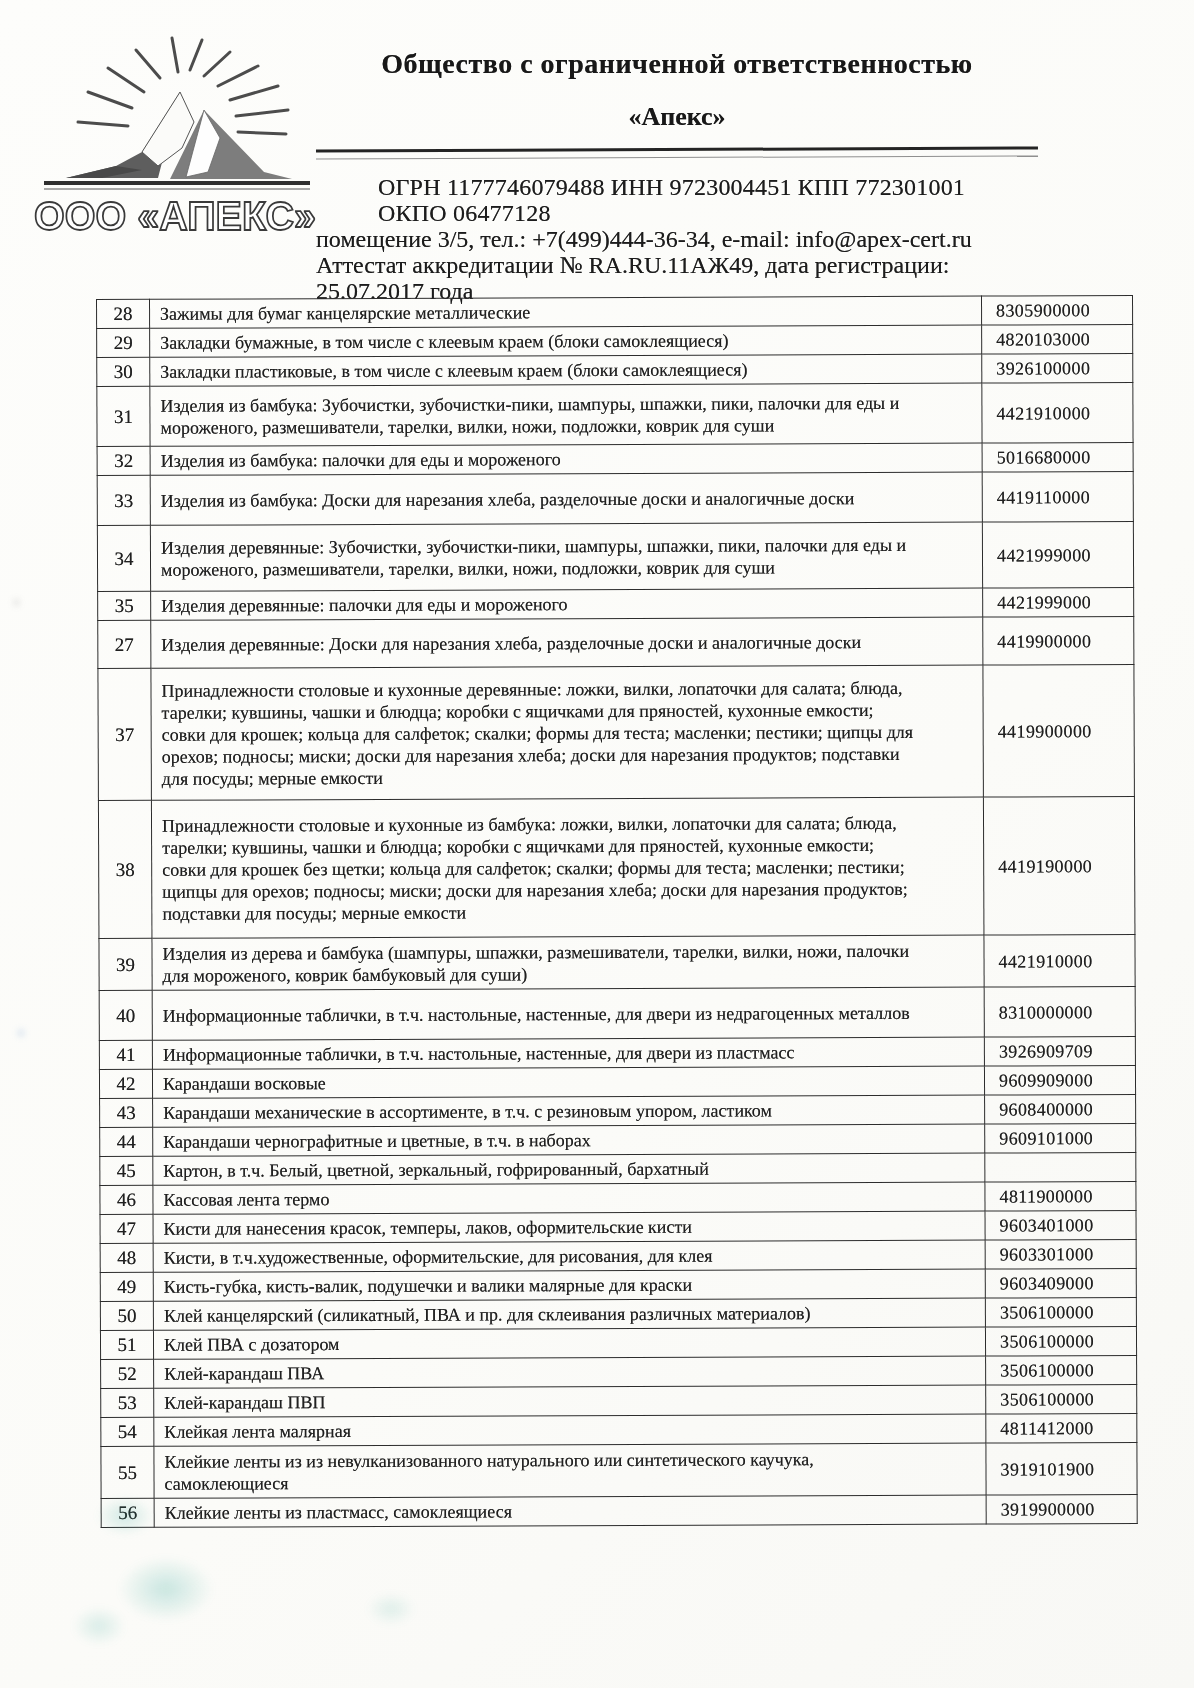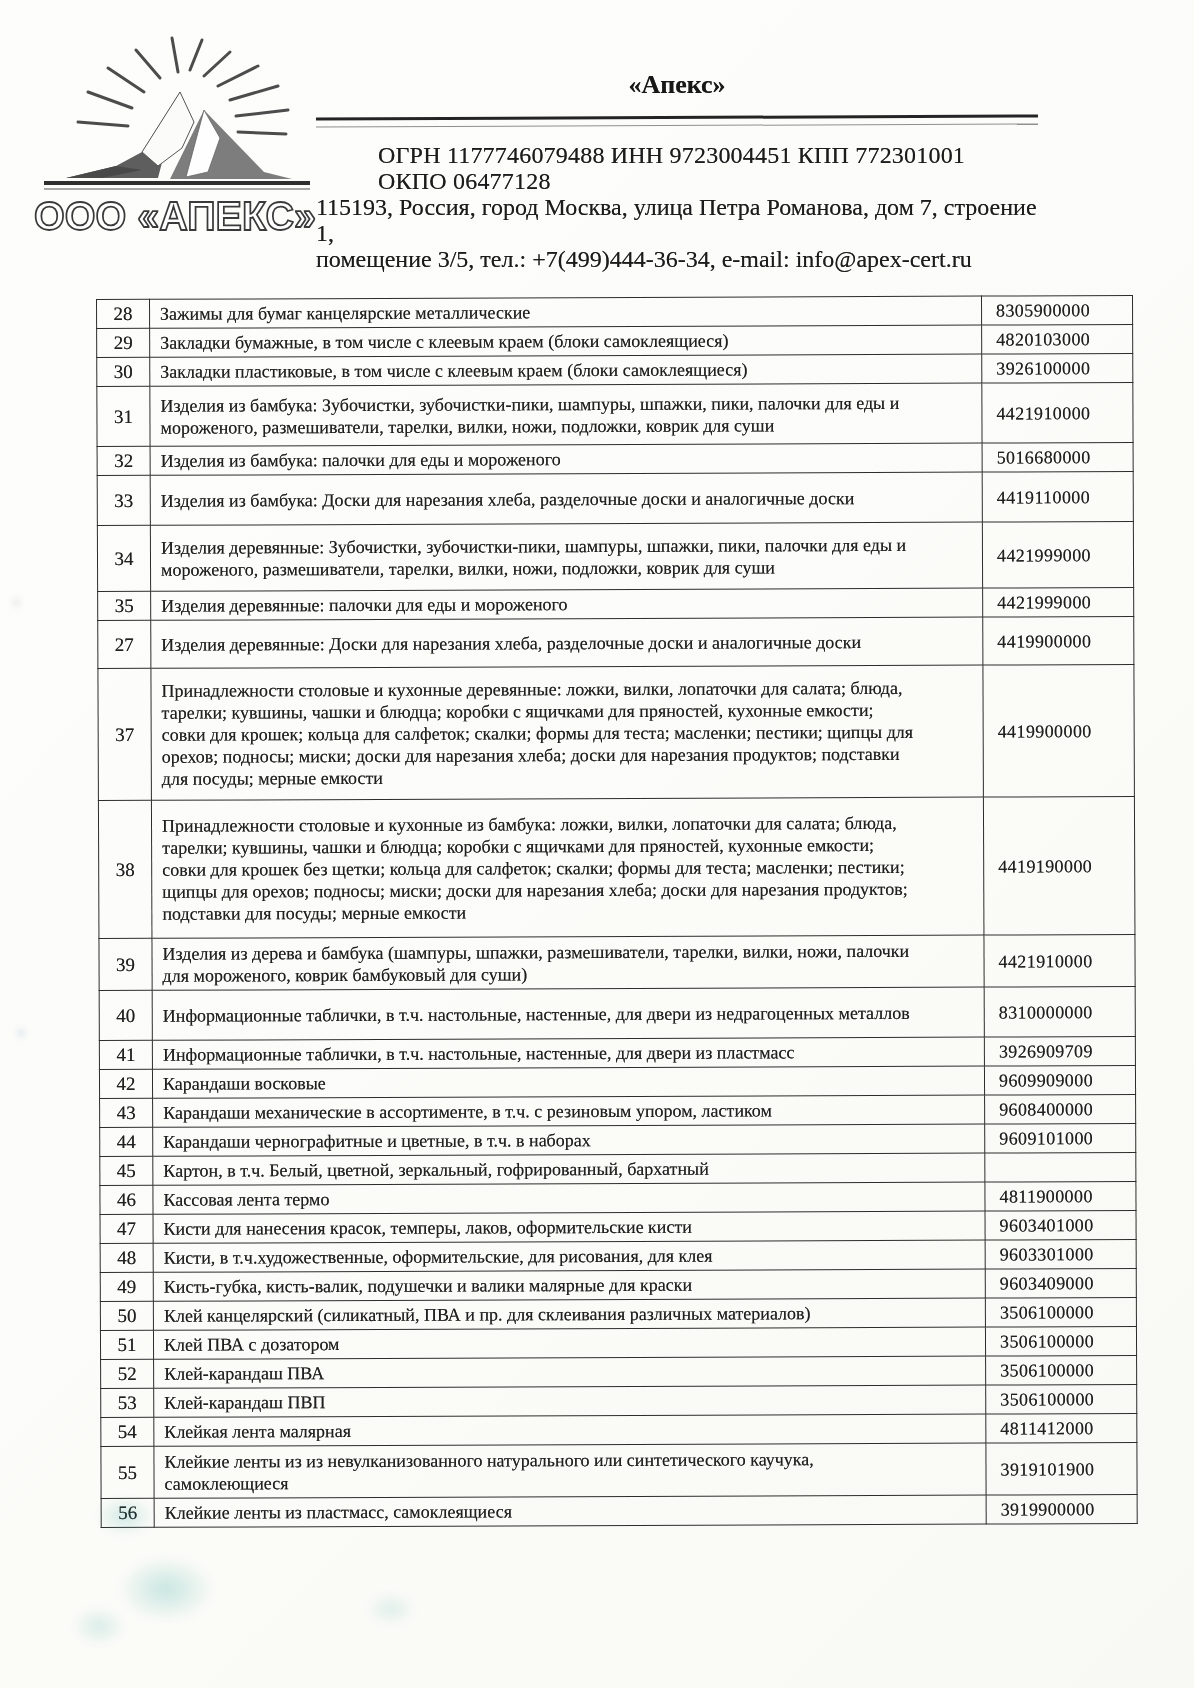--- a/index.html
+++ b/index.html
@@ -102,26 +102,27 @@
         <polygon points="34,144 84,132 110,136 70,144" fill="#494949"></polygon>
         <rect x="12" y="147" width="266" height="4" fill="#2f2f2f"></rect>
         <line x1="12" y1="155" x2="278" y2="155" stroke="#8c8c8c" stroke-width="1.3"></line>
       </svg>
       <svg class="logo-text-svg" width="290" height="52" viewBox="0 0 290 52">
         <text x="2" y="40" textLength="282" lengthAdjust="spacingAndGlyphs" font-family="Liberation Sans, DejaVu Sans, sans-serif" font-size="41" font-weight="bold" fill="#ffffff" stroke="#3a3a3a" stroke-width="1.8">ООО «АПЕКС»</text>
       </svg>
     </div>
 
     <div class="header-right">
+      <div class="title1 scan-text">Общество с ограниченной ответственностью</div>
       <div class="title2 scan-text">«Апекс»</div>
       <div class="header-divider"></div>
       <div class="info-block">
         <div class="info-reg scan-text">ОГРН 1177746079488  ИНН 9723004451 КПП 772301001 ОКПО 06477128</div>
-        <div class="scan-text">115193, Россия, город Москва, улица Петра Романова, дом 7, строение 1,</div>
         <div class="scan-text">помещение 3/5, тел.:  +7(499)444-36-34, e-mail: info@apex-cert.ru</div>
+        <div class="scan-text">Аттестат аккредитации № RA.RU.11АЖ49, дата регистрации: 25.07.2017 года</div>
       </div>
     </div>
   </header>
 
   <div class="table-wrap">
     <table>
       <colgroup>
         <col style="width:53px">
         <col style="width:832px">
         <col style="width:151px">

